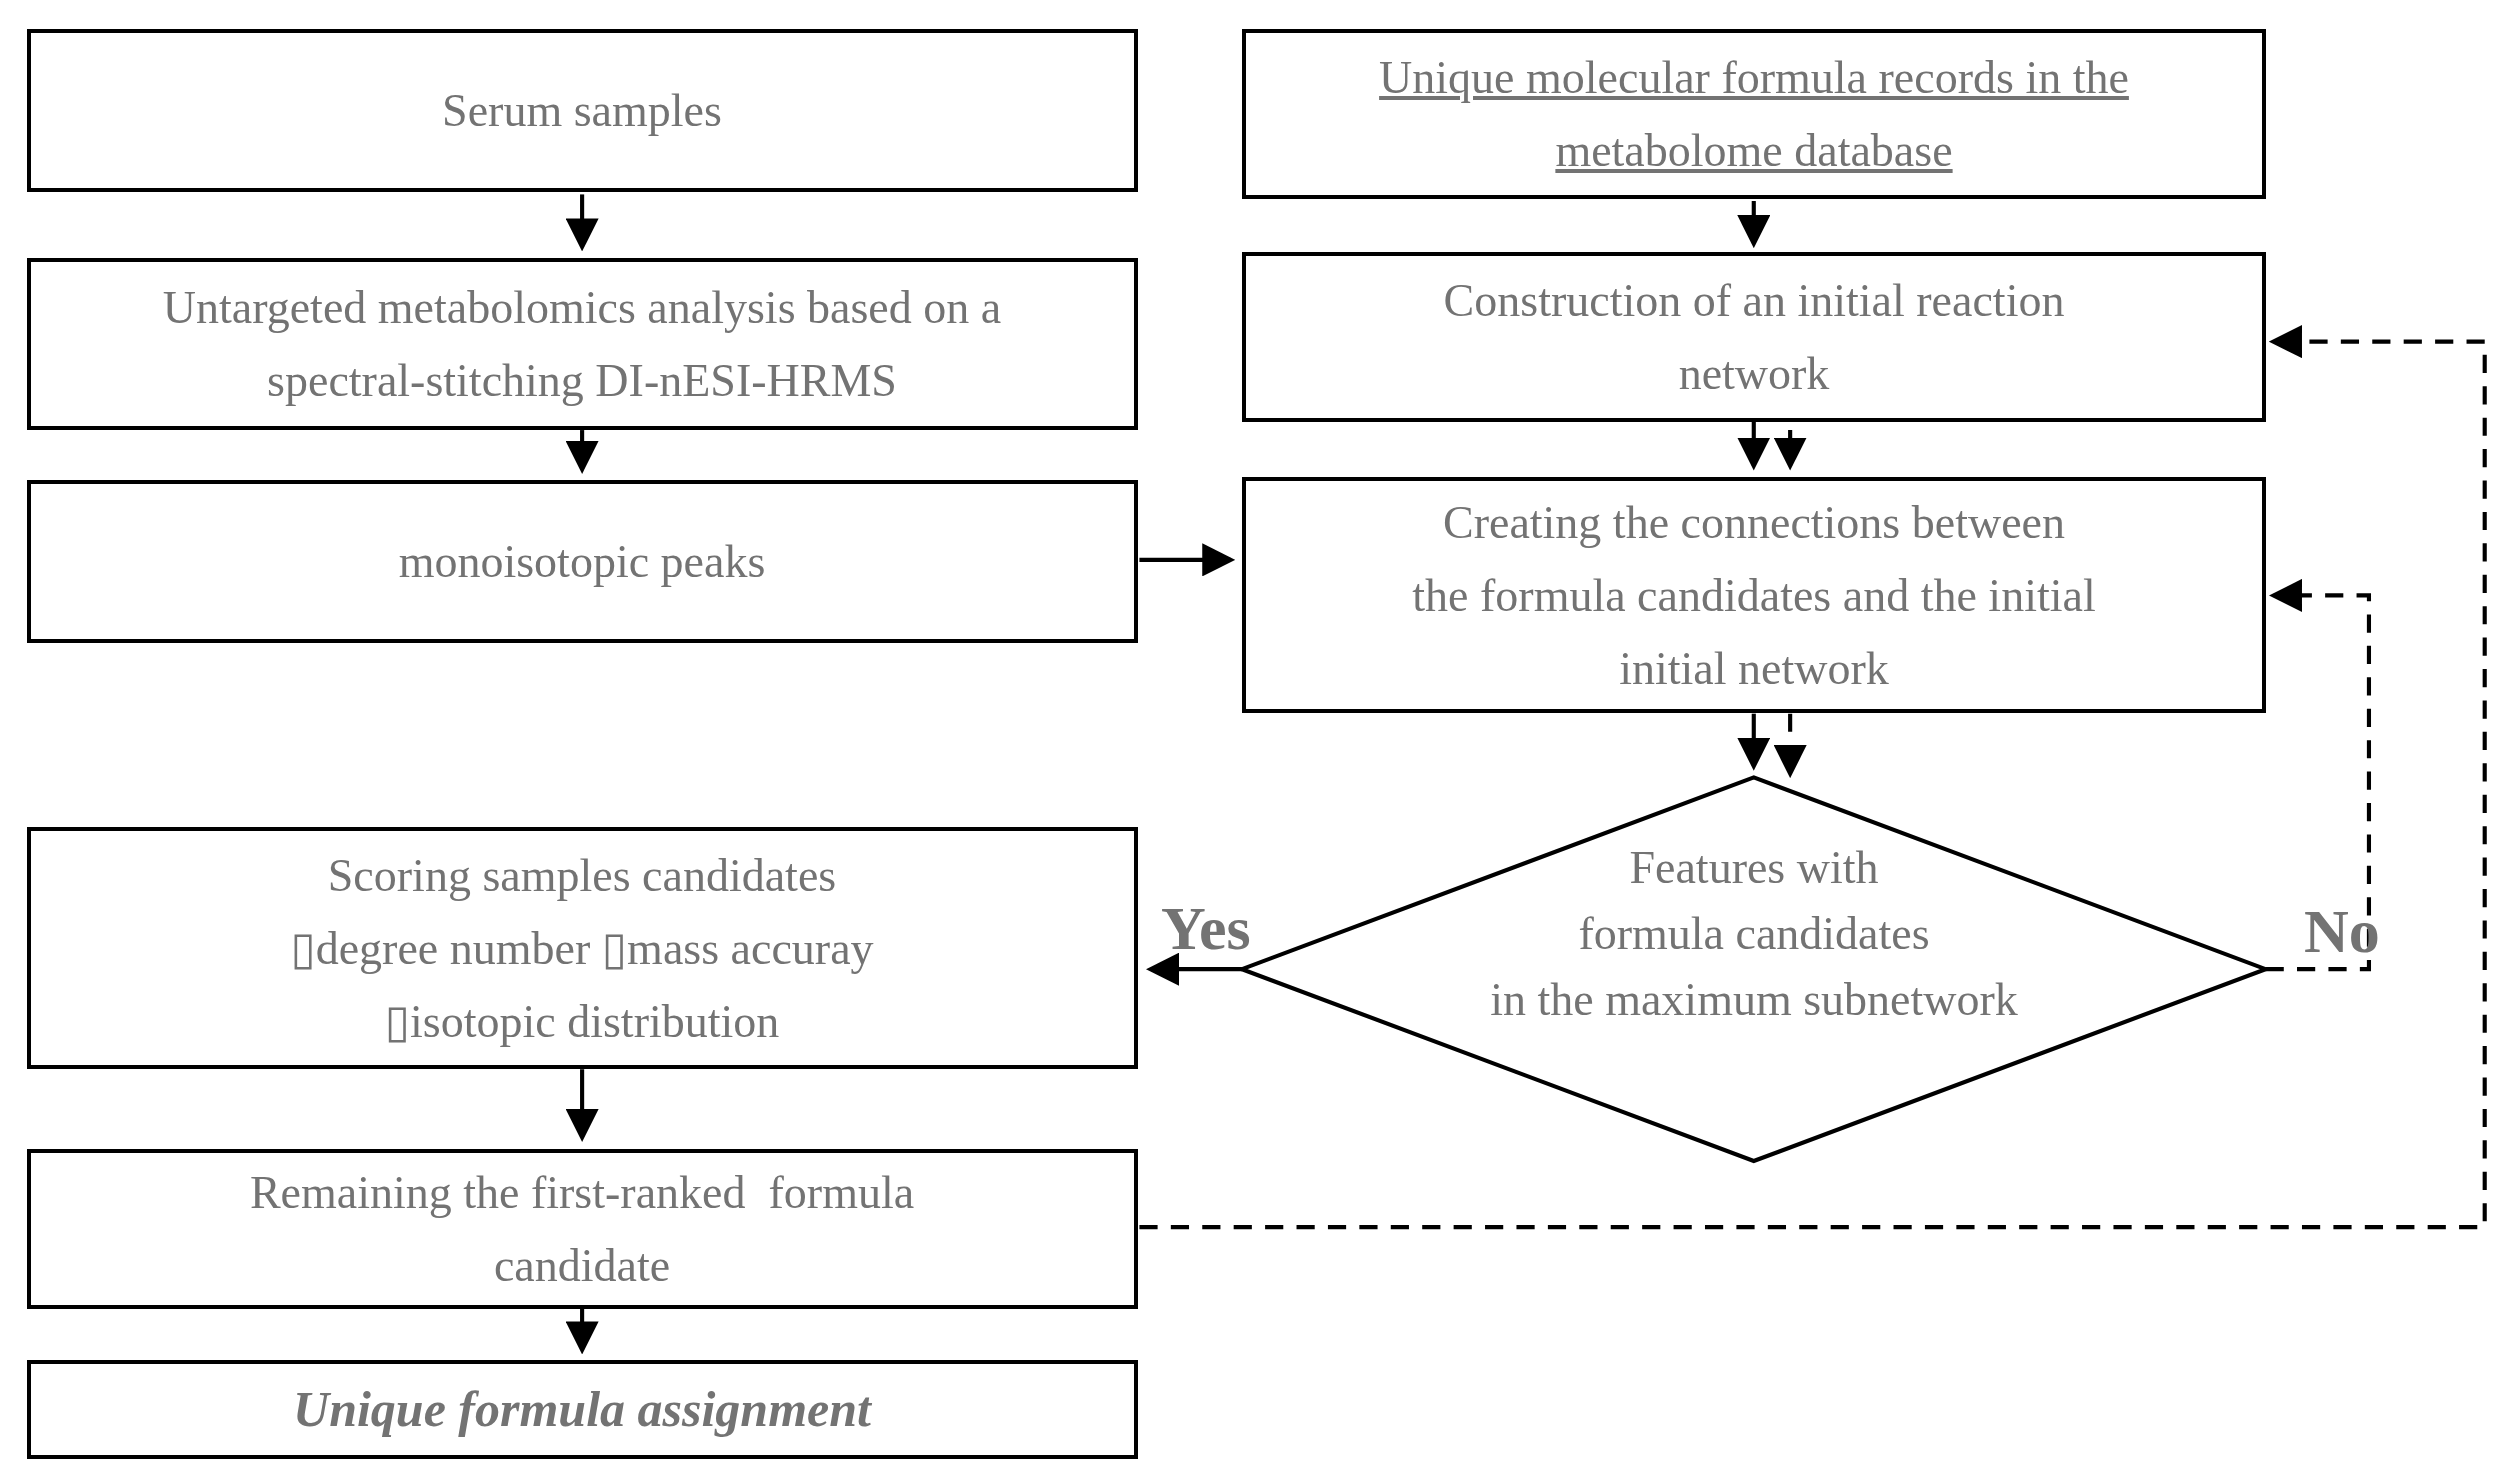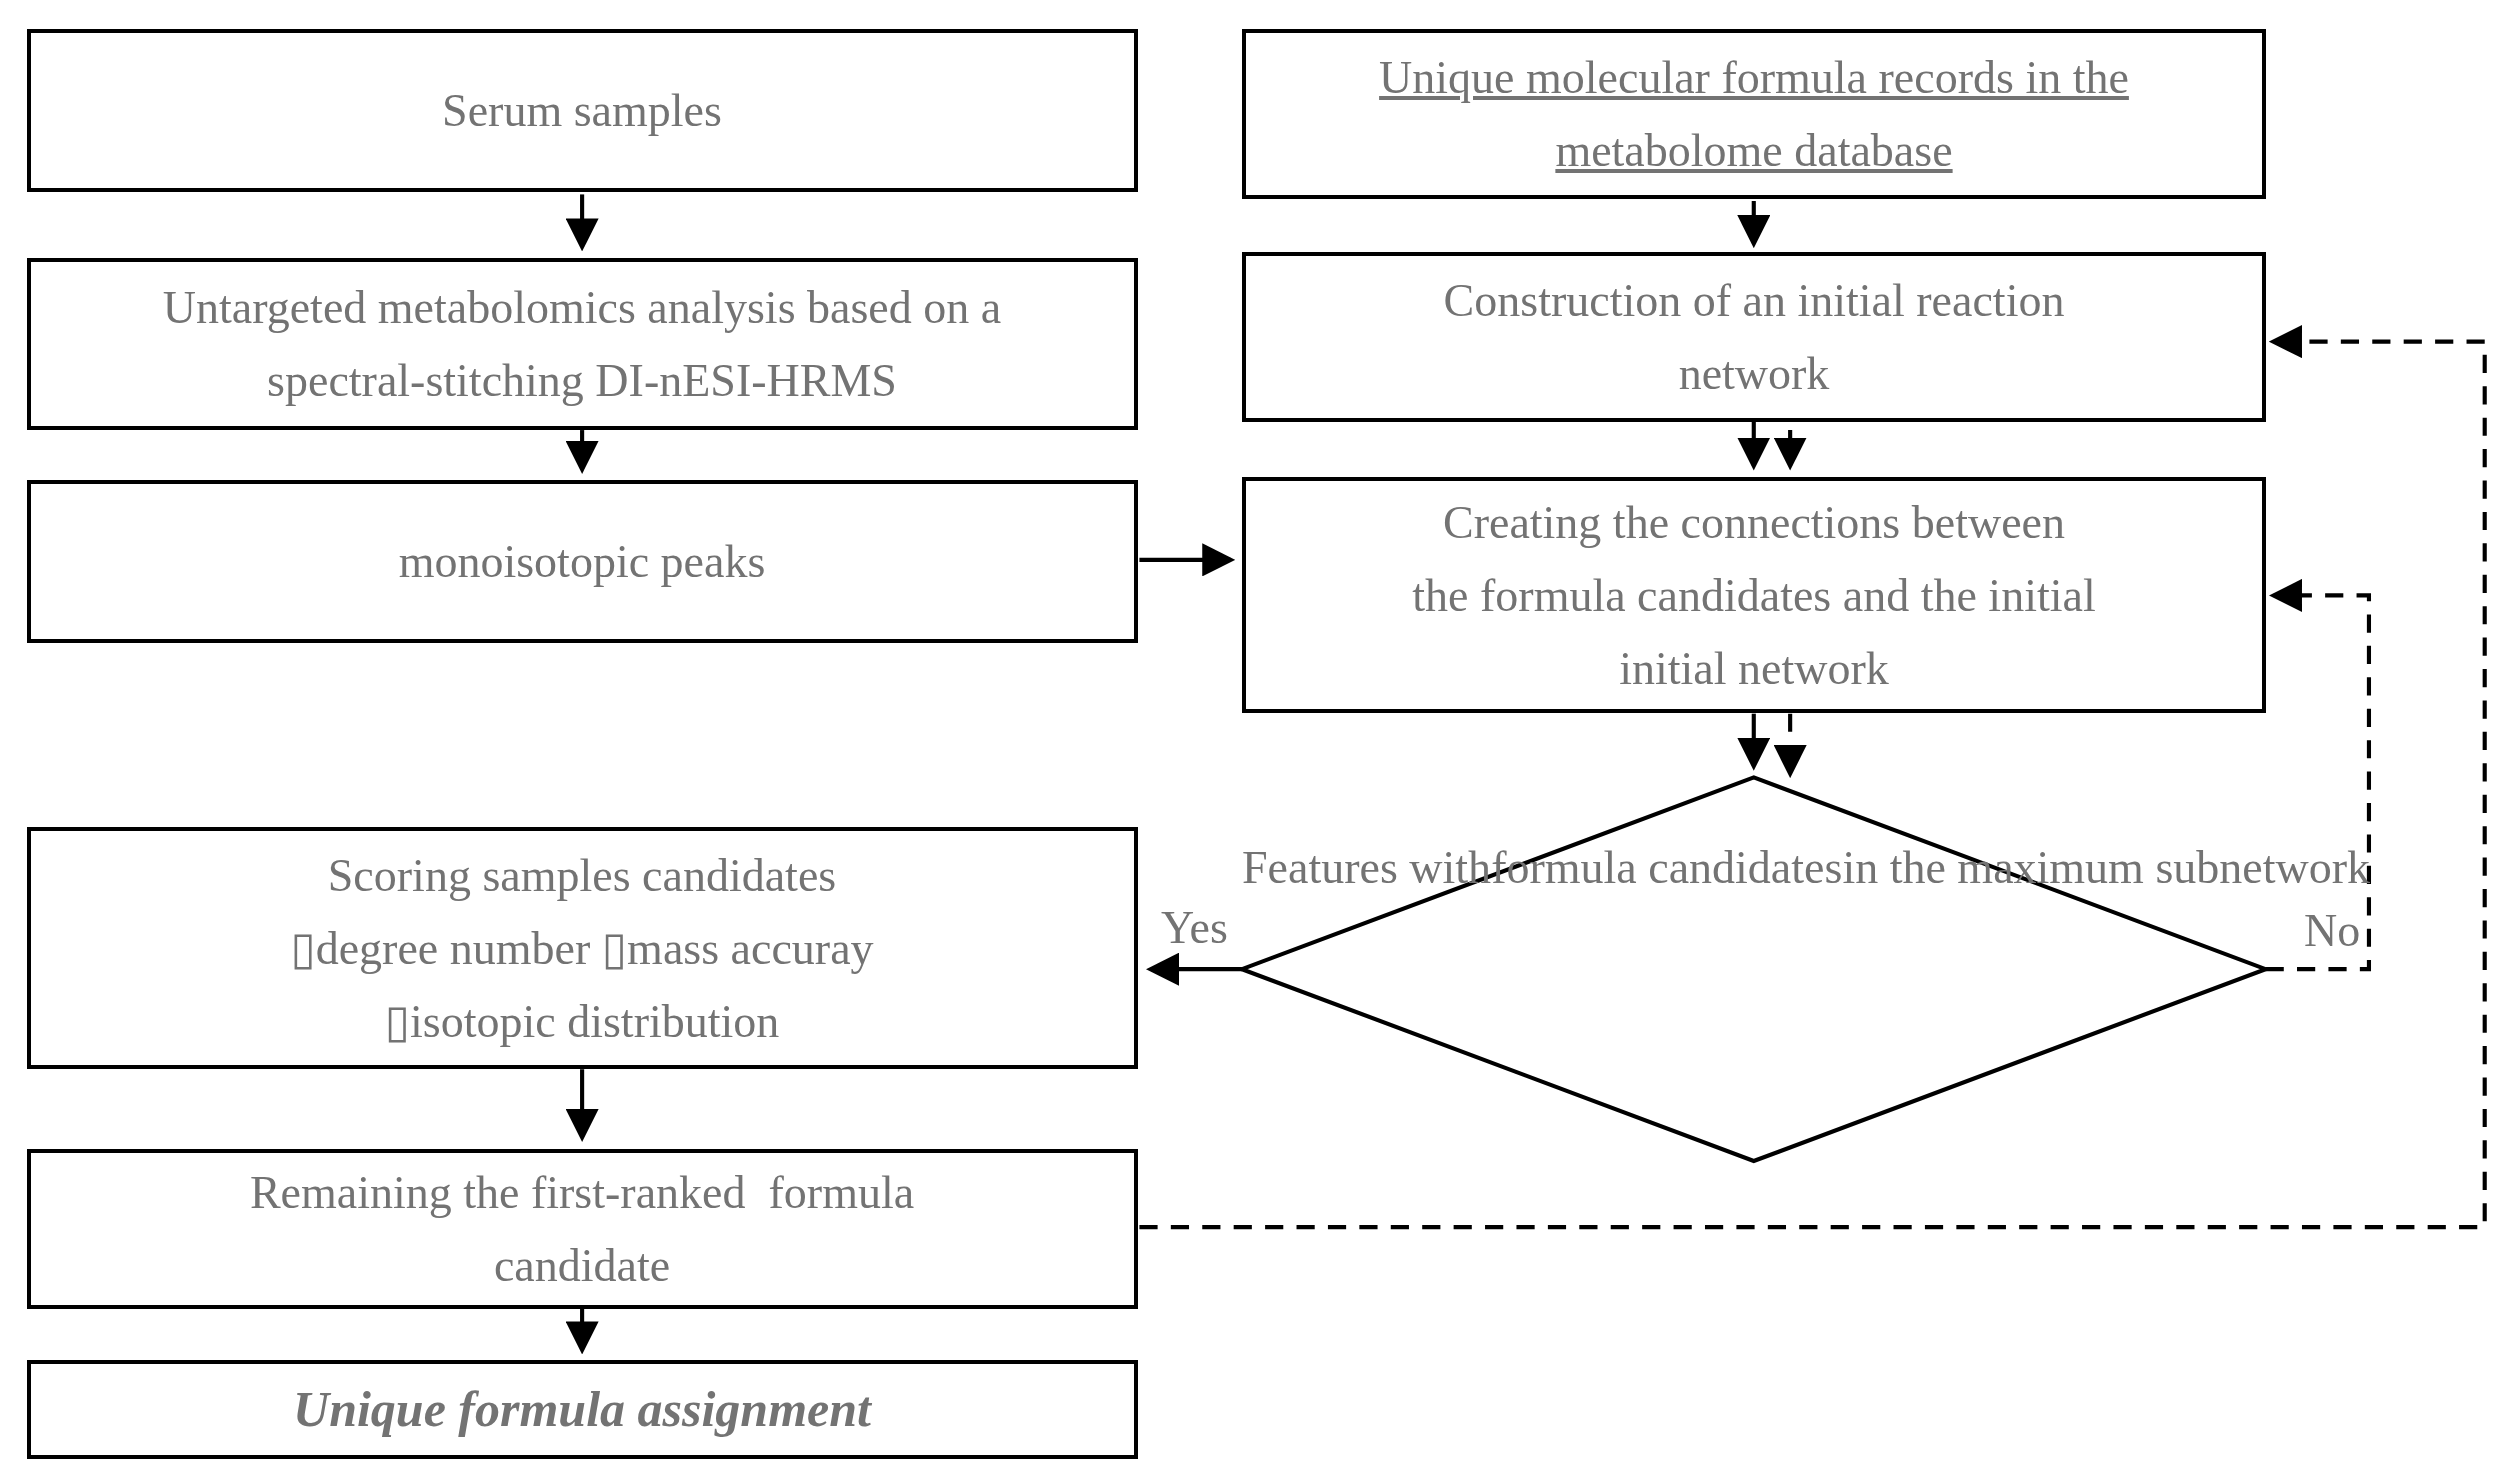--- a/index.html
+++ b/index.html
@@ -36,38 +36,39 @@
     font-size: 46px;
     line-height: 73px;
     z-index: 1;
   }
   .box .line, .dtext .line {
     white-space: pre;
   }
   .dtext {
     position: absolute;
     display: flex;
-    flex-direction: row;
+    flex-direction: column;
     align-items: center;
     text-align: left;
     font-size: 46px;
     line-height: 66px;
     z-index: 1;
   }
   .terminal {
     font-weight: bold;
     font-style: italic;
     font-size: 50px;
   }
   .edge-label {
     position: absolute;
-    font-size: 46px;
+    font-size: 62px;
     line-height: 50px;
     z-index: 2;
     white-space: pre;
+    font-weight: bold;
   }
 </style>
 </head>
 <body>
 
 <div class="canvas">
 
   <svg class="edge-layer" viewBox="0 0 3038 1780" xmlns="http://www.w3.org/2000/svg">
     <defs>
       <marker id="arrow" viewBox="0 0 10 10" refX="8.5" refY="5" markerWidth="8" markerHeight="8" orient="auto-start-reverse">

